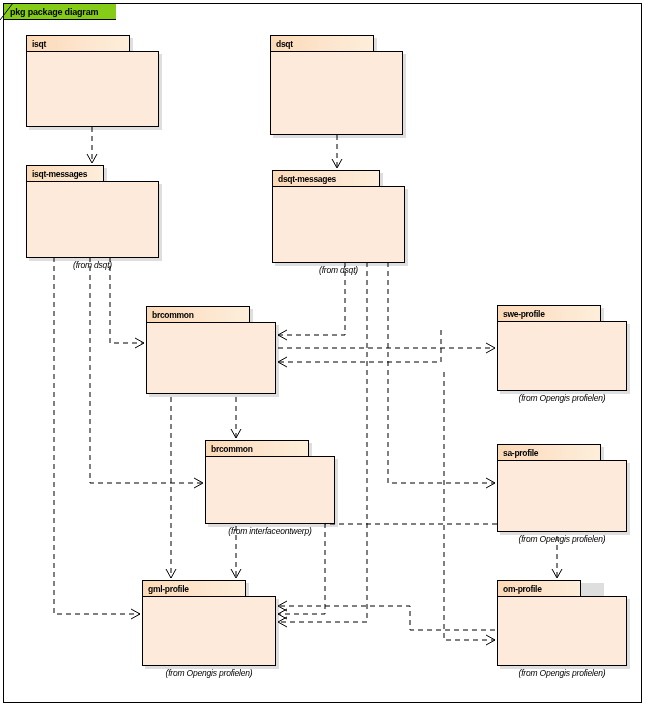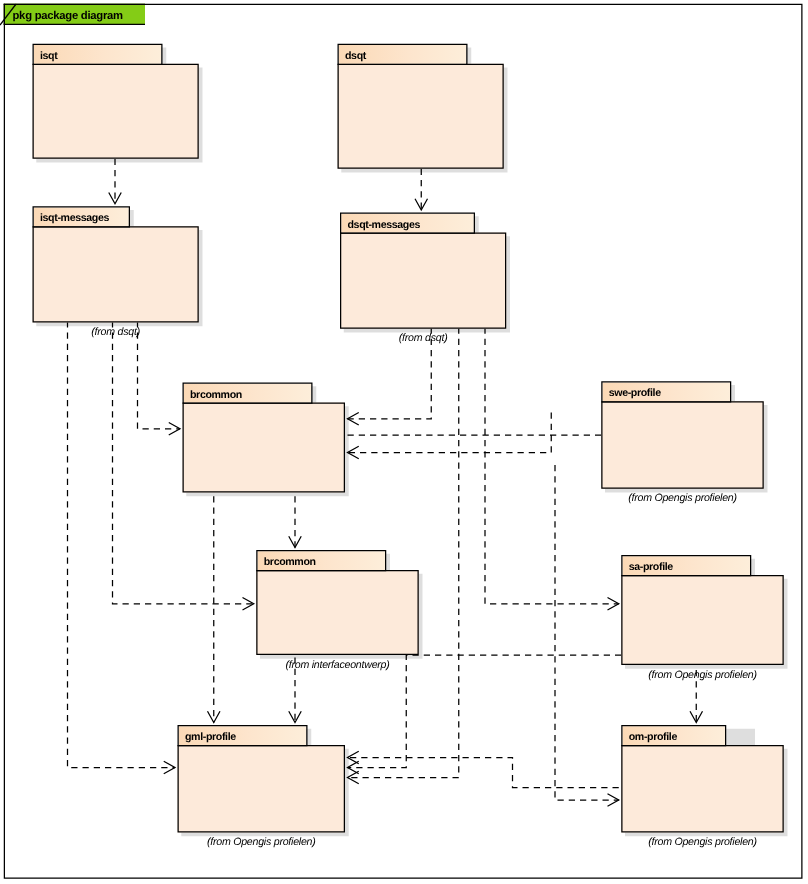--- a/index.html
+++ b/index.html
@@ -184,21 +184,21 @@
       <div class="pkg-tab-shadow" style="left: 3px; width: 108px;"></div>
       <div class="pkg-body" style="width: 133px; height: 77px;"></div>
       <div class="pkg-tab" style="width: 108px;">dsqt-messages</div>
       <div class="pkg-sub" style="left: 0px; width: 133px; top: 95px;">(from dsqt)</div>
     </div>
   <div class="pkg" id="pkg-4" style="left: 146px; top: 306px; width: 130px; height: 88px;">
       <div class="pkg-tab-shadow" style="left: 3px; width: 104px;"></div>
       <div class="pkg-body" style="width: 130px; height: 72px;"></div>
       <div class="pkg-tab" style="width: 104px;">brcommon</div>
     </div>
-  <div class="pkg" id="pkg-5" style="left: 481px; top: 305px; width: 130px; height: 101px;">
+  <div class="pkg" id="pkg-5" style="left: 497px; top: 305px; width: 130px; height: 101px;">
       <div class="pkg-tab-shadow" style="left: 3px; width: 104px;"></div>
       <div class="pkg-body" style="width: 130px; height: 70px;"></div>
       <div class="pkg-tab" style="width: 104px;">swe-profile</div>
       <div class="pkg-sub" style="left: 0px; width: 130px; top: 88px;">(from Opengis profielen)</div>
     </div>
   <div class="pkg" id="pkg-6" style="left: 205px; top: 440px; width: 130px; height: 84px; padding-left: 36px;">
       <div class="pkg-tab-shadow" style="left: 3px; width: 104px;"></div>
       <div class="pkg-body" style="width: 130px; height: 68px;"></div>
       <div class="pkg-tab" style="width: 104px;">brcommon</div>
       <div class="pkg-sub" style="left: 0px; width: 130px; top: 86px;">(from interfaceontwerp)</div>

